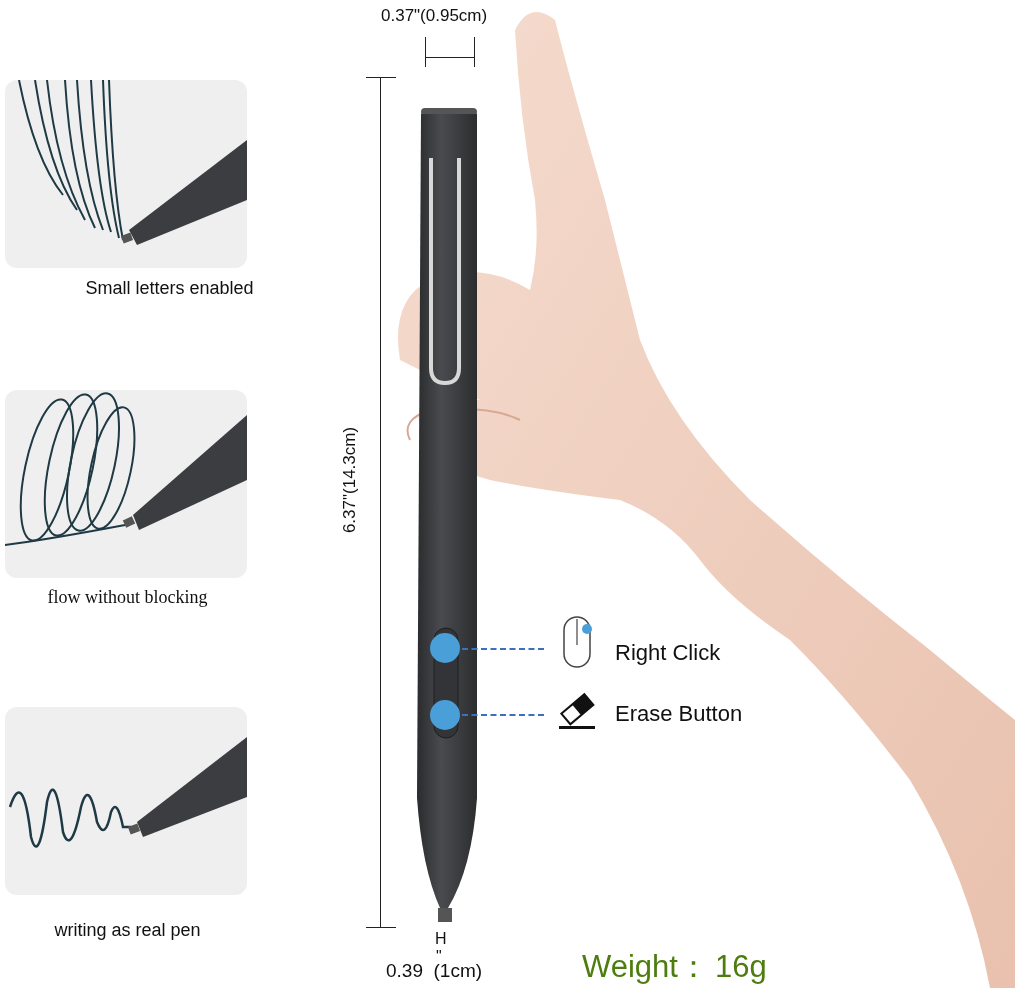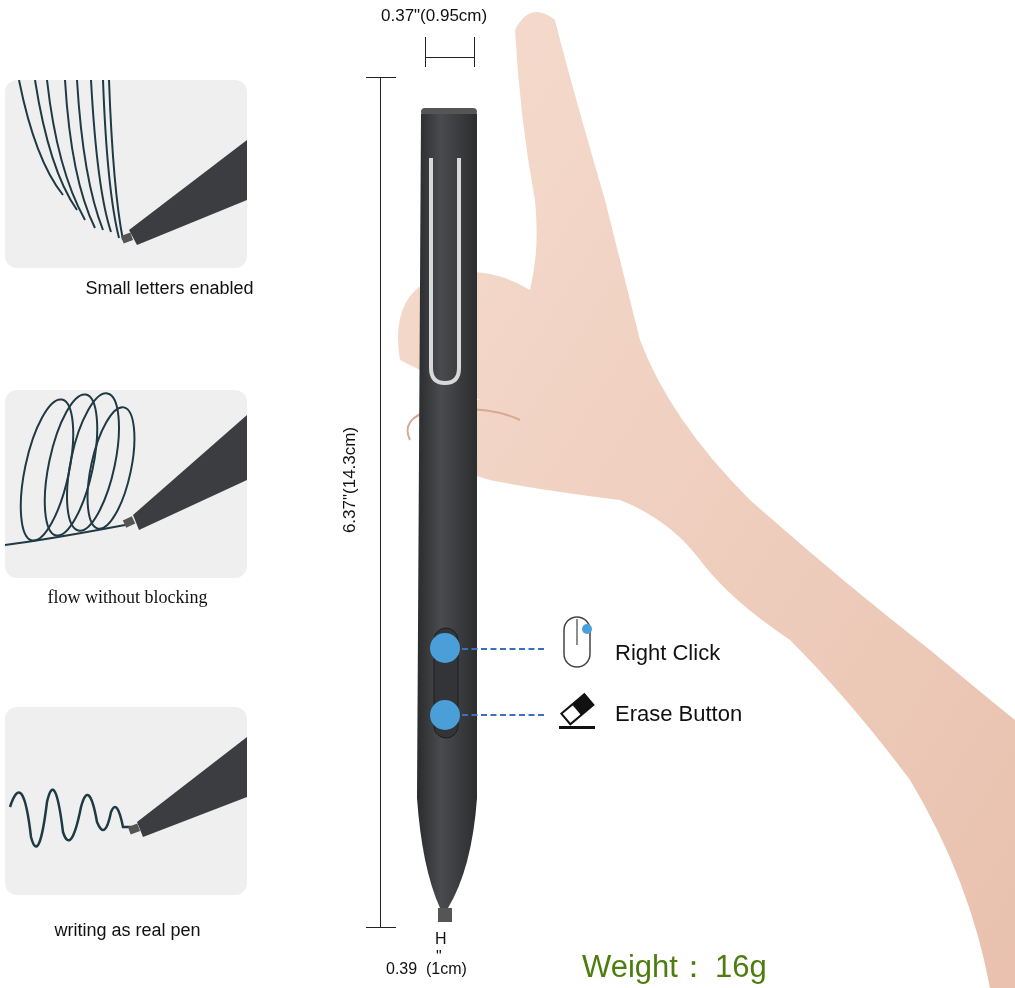--- a/index.html
+++ b/index.html
@@ -110,17 +110,17 @@
 <div class="line-v" style="left:474px;top:37px;height:30px;"></div>
 <div class="line-h" style="left:425px;top:57px;width:50px;"></div>
 
 <div class="line-h" style="left:366px;top:77px;width:30px;"></div>
 <div class="line-v" style="left:380px;top:77px;height:850px;"></div>
 <div class="line-h" style="left:366px;top:927px;width:30px;"></div>
 <div class="dim-text" style="left:270px;top:470px;transform:rotate(-90deg);transform-origin:center;width:160px;text-align:center;">6.37"(14.3cm)</div>
 
 <div class="dim-text" style="left:435px;top:930px;font-size:16px;">H</div>
 <div class="dim-text" style="left:436px;top:948px;font-size:16px;">"</div>
-<div class="dim-text" style="left:386px;top:960px;font-size:16px;white-space:pre;">0.39  (1cm)</div>
+<div class="dim-text" style="left:386px;top:960px;font-size:19px;white-space:pre;">0.39  (1cm)</div>
 
 <div class="weight">
   <span>Weight：</span><span style="margin-left:6px;">16g</span>
 </div>
 
 </body></html>

